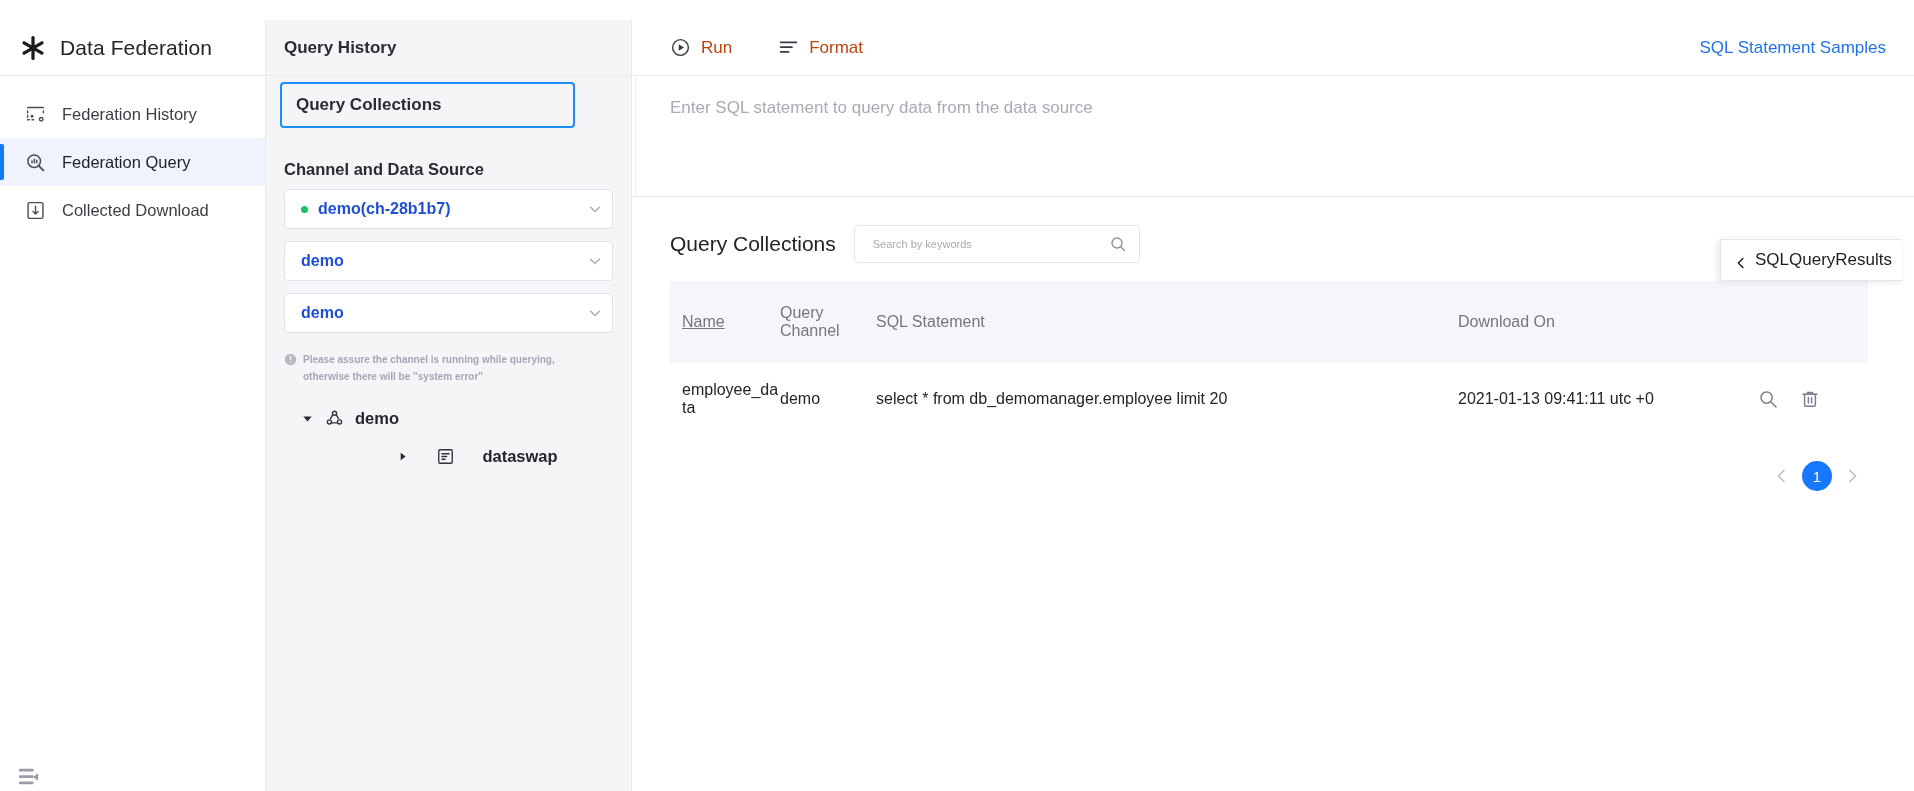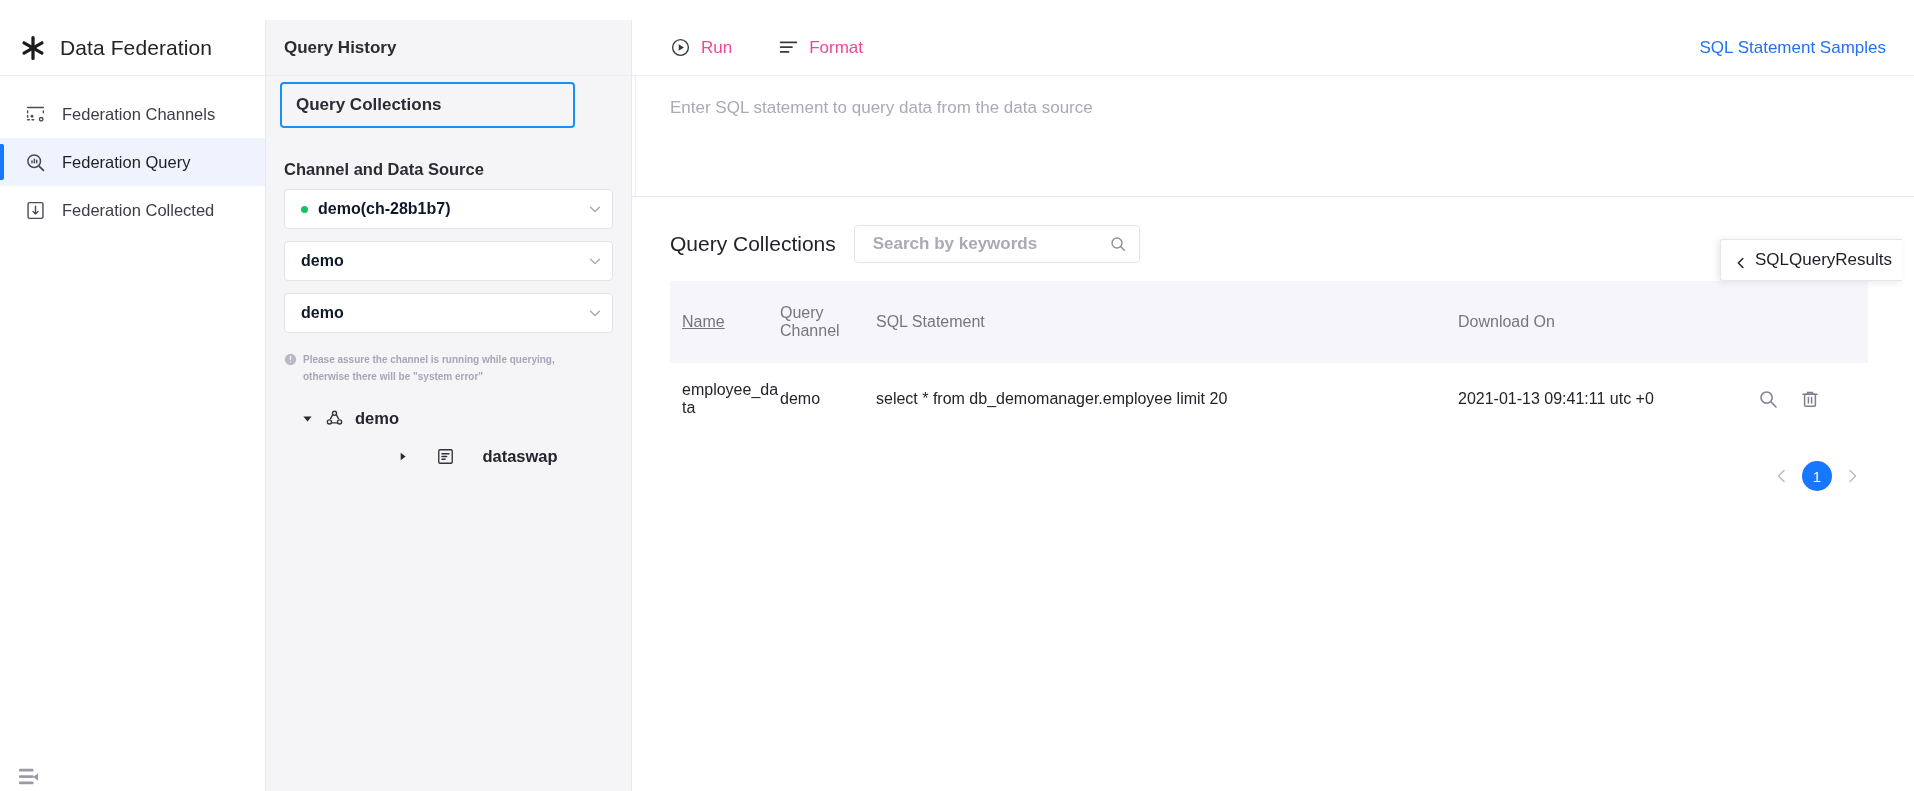--- a/index.html
+++ b/index.html
@@ -125,21 +125,21 @@
   .select-box {
     margin: 0 18px 12px 18px;
     height: 40px;
     background: #ffffff;
     border: 1px solid #e3e3ea;
     border-radius: 4px;
     display: flex;
     align-items: center;
     padding: 0 10px 0 16px;
     font-size: 16px;
-    color: #0f172a;
+    color: #1d4ed8;
     cursor: pointer;
     position: relative;
   }
   .select-box .val { flex: 1; display: flex; align-items: center; gap: 10px; }
   .status-dot {
     width: 7px; height: 7px; border-radius: 50%;
     background: #16c45f;
     flex: 0 0 7px;
   }
   .chev-down {
@@ -188,21 +188,21 @@
     align-items: center;
     padding: 0 28px 0 38px;
     border-bottom: 1px solid #ededf1;
     background: #ffffff;
   }
   .tool-btn {
     display: flex;
     align-items: center;
     gap: 10px;
     font-size: 17px;
-    color: #ec4899;
+    color: #c2410c;
     margin-right: 46px;
     cursor: pointer;
   }
   .tool-btn .t-ico { width: 21px; height: 21px; flex: 0 0 21px; color: #3a3a44; }
   .samples-link {
     margin-left: auto;
     color: #2272ef;
     font-size: 17px;
     cursor: pointer;
   }
@@ -249,25 +249,24 @@
     background: #fff;
     display: flex;
     align-items: center;
     padding: 0 13px 0 16px;
     cursor: text;
   }
   .search input {
     flex: 1;
     border: none;
     outline: none;
-    font-size: 17px;
+    font-size: 11px;
     color: #0c4a6e;
     background: transparent;
     font-family: "Liberation Sans", sans-serif;
-    font-weight: bold;
   }
   .search input::placeholder { color: #a9aab6; }
   .search-ico { width: 16px; height: 16px; color: #8e8f9c; flex: 0 0 16px; }
 
   table.grid {
     width: 100%;
     border-collapse: collapse;
     table-layout: fixed;
   }
   table.grid thead th {
@@ -369,42 +368,42 @@
         <span class="nav-ico">
           <svg viewBox="0 0 24 24" width="21" height="21" fill="none" stroke="currentColor" stroke-width="1.6">
             <path d="M3 4h18" stroke-linecap="round"></path>
             <path d="M3 8v10" stroke-linecap="round" stroke-dasharray="2 3"></path>
             <path d="M21 8v4" stroke-linecap="round" stroke-dasharray="2 3"></path>
             <path d="M3 18h9" stroke-linecap="round" stroke-dasharray="2 3"></path>
             <circle cx="8" cy="14" r="1.6" fill="currentColor" stroke="none"></circle>
             <circle cx="18.5" cy="17.5" r="2"></circle>
           </svg>
         </span>
-        <span>Federation Channels</span>
+        <span>Federation History</span>
       </div>
 
       <div class="nav-item active">
         <span class="nav-ico">
           <svg viewBox="0 0 24 24" width="21" height="21" fill="none" stroke="currentColor" stroke-width="1.7">
             <circle cx="10.5" cy="10.5" r="7.2"></circle>
             <path d="M15.8 15.8L21 21" stroke-linecap="round" stroke-width="2.1"></path>
             <path d="M8 12.4v-2.2M10.7 12.4V8.4M13.4 12.4v-3" stroke-linecap="round"></path>
           </svg>
         </span>
         <span>Federation Query</span>
       </div>
 
       <div class="nav-item">
         <span class="nav-ico">
           <svg viewBox="0 0 24 24" width="21" height="21" fill="none" stroke="currentColor" stroke-width="1.6">
             <rect x="3.5" y="3" width="17" height="18" rx="1.6"></rect>
             <path d="M12 7v9M12 16l-3-3M12 16l3-3" stroke-linecap="round" stroke-linejoin="round"></path>
           </svg>
         </span>
-        <span>Federation Collected</span>
+        <span>Collected Download</span>
       </div>
     </div>
 
     <div class="nav-collapse">
       <svg viewBox="0 0 24 22" width="22" height="20" fill="currentColor">
         <rect x="1" y="2" width="16" height="3" rx="1"></rect>
         <rect x="1" y="9" width="16" height="3" rx="1"></rect>
         <rect x="1" y="16" width="16" height="3" rx="1"></rect>
         <path d="M22 7 L22 15 L16.5 11 Z"></path>
       </svg>

